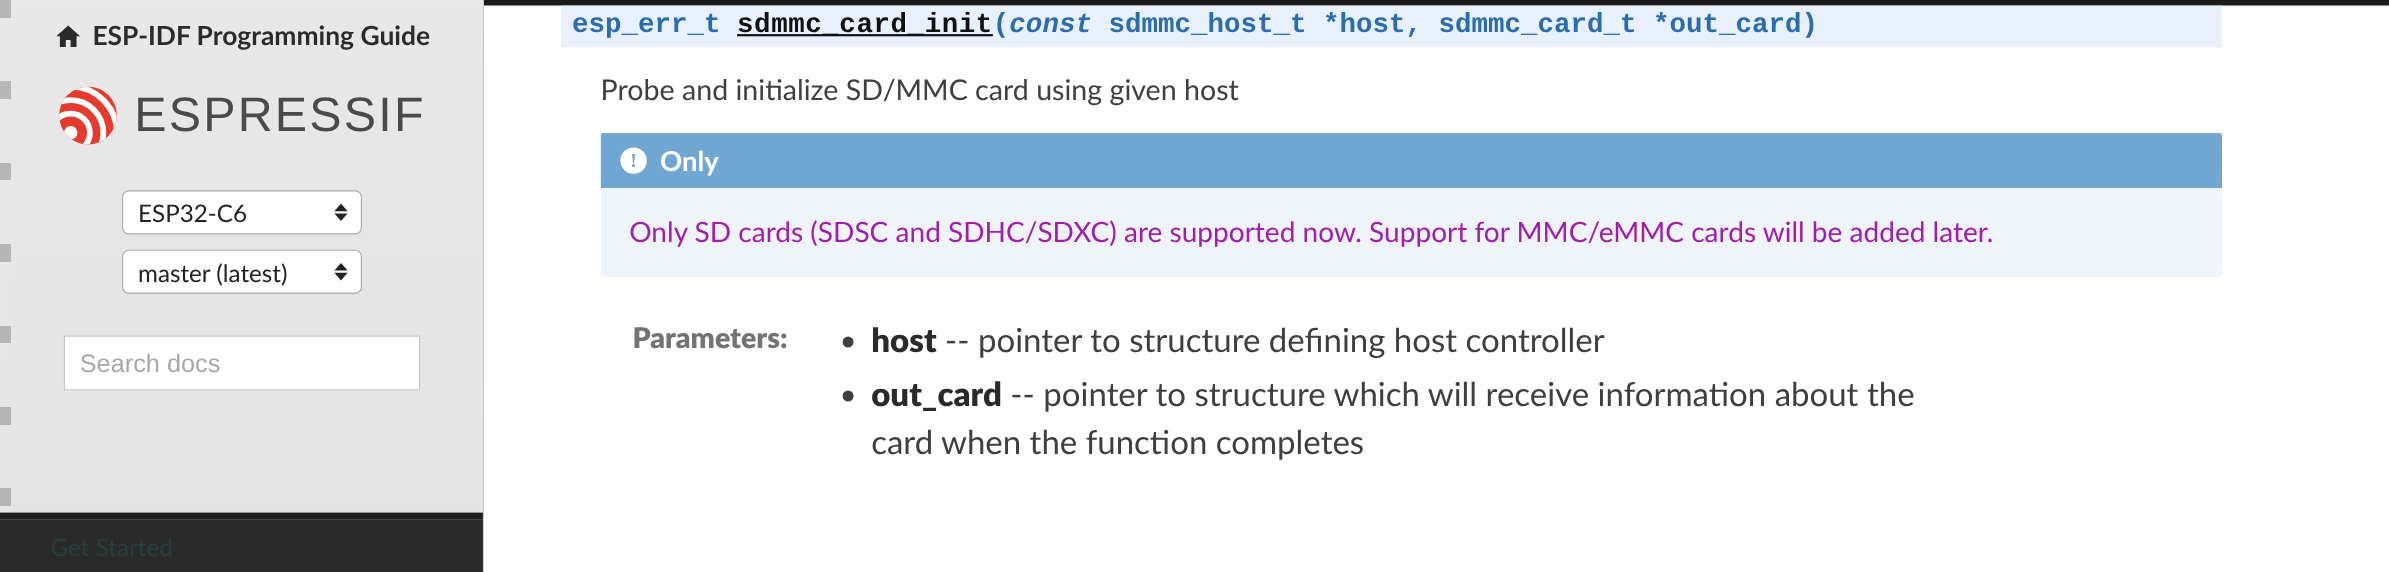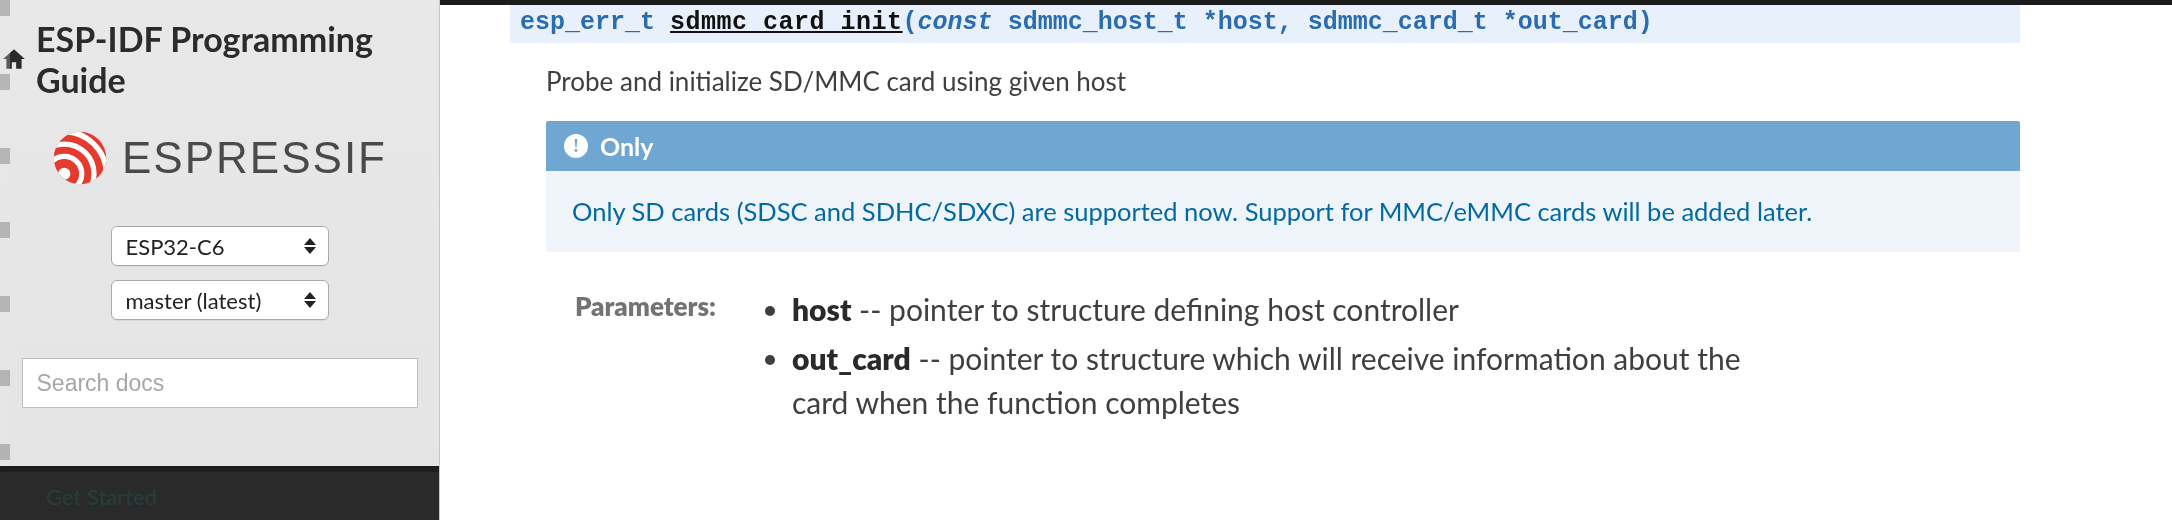--- a/index.html
+++ b/index.html
@@ -15,21 +15,21 @@
     display: flex;
     flex-direction: column;
     align-items: center;
     padding-top: 18px;
     position: relative;
   }
   .sidebar-title {
     display: flex;
     align-items: center;
     gap: 8px;
-    font-size: 34px;
+    font-size: 24px;
     font-weight: 700;
     color: #2b2b2b;
     margin-bottom: 30px;
   }
   .home-icon svg { width: 28px; height: 26px; display: block; }
   .logo-row {
     display: flex;
     align-items: center;
     gap: 14px;
     margin-bottom: 40px;
@@ -77,21 +77,21 @@
   .select-wrap .caret .tri-up,
   .select-wrap .caret .tri-down {
     width: 0; height: 0;
     border-left: 6px solid transparent;
     border-right: 6px solid transparent;
   }
   .select-wrap .caret .tri-up { border-bottom: 7px solid #222; }
   .select-wrap .caret .tri-down { border-top: 7px solid #222; }
 
   .search-input {
-    width: 396px;
+    width: 324px;
     height: 50px;
     margin-top: 24px;
     border: 1px solid #bfbfbf;
     background: #fff;
     font-size: 23px;
     color: #888;
     padding: 0 14px;
   }
   .search-input::placeholder { color: #a7a7a7; }
 
@@ -182,21 +182,21 @@
     background: #fff;
     color: #6fa7d2;
     align-items: center;
     justify-content: center;
     font-weight: 900;
     font-size: 18px;
     font-family: Georgia, serif;
   }
   .note-body {
     background: #eef4fa;
-    color: #0369a1;
+    color: #a21caf;
     font-size: 25.5px;
     line-height: 1.45;
     padding: 22px 26px;
   }
 
   .params {
     display: flex;
     gap: 46px;
     margin-left: 36px;
   }

